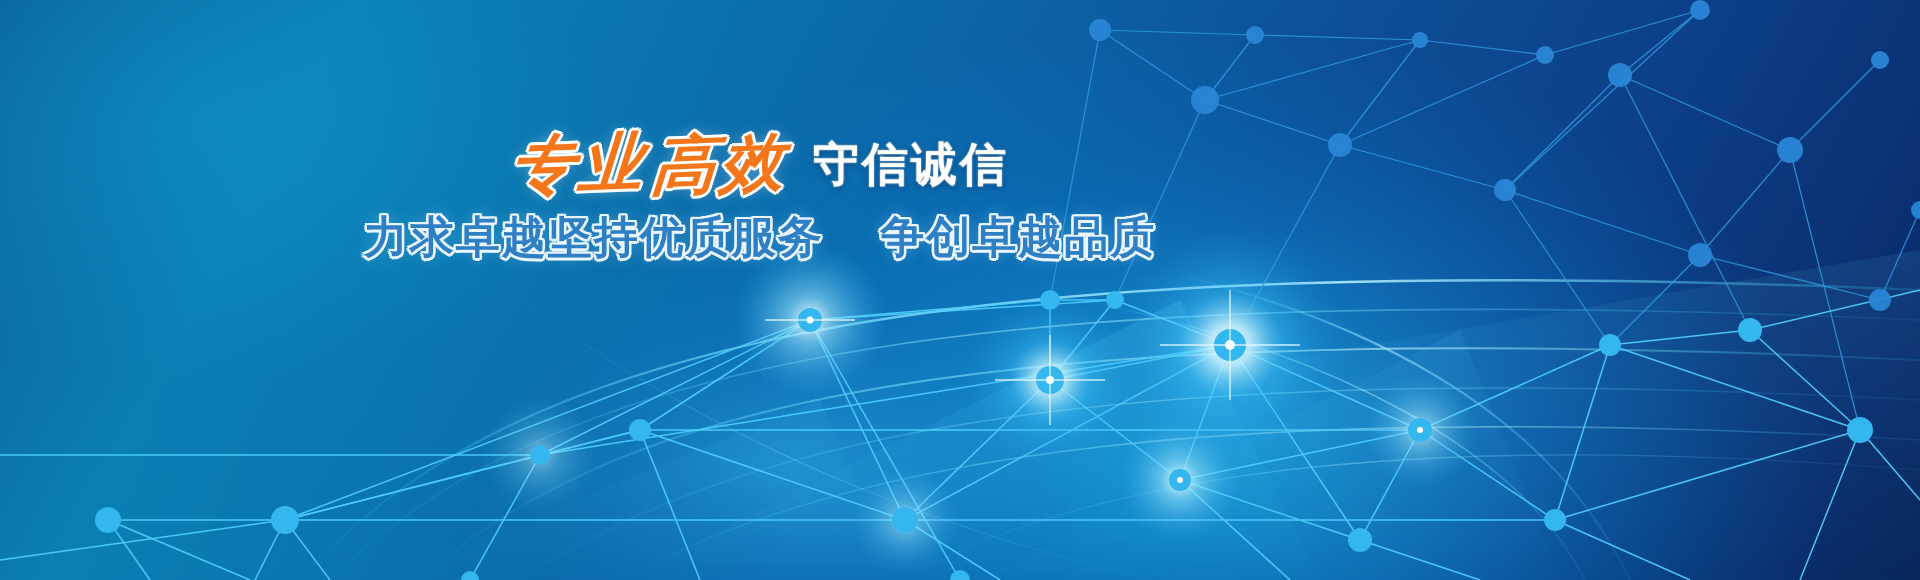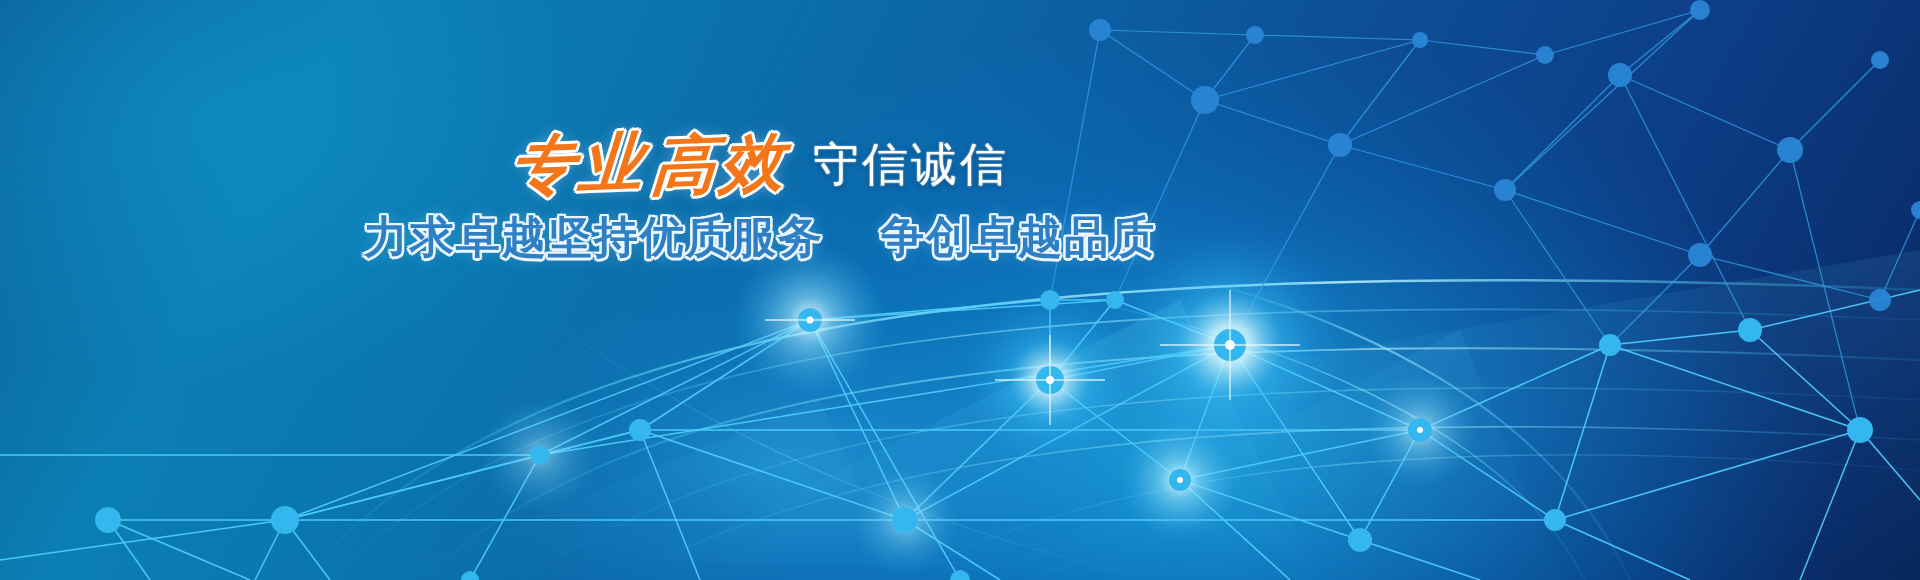--- a/index.html
+++ b/index.html
@@ -40,21 +40,21 @@
     text-shadow:
       -2px -2px 0 #ffffff,  2px -2px 0 #ffffff,
       -2px  2px 0 #ffffff,  2px  2px 0 #ffffff,
       -3px  0   0 #ffffff,  3px  0   0 #ffffff,
        0   -3px 0 #ffffff,  0    3px 0 #ffffff,
        0 0 14px rgba(255,255,255,.45);
   }
   .white-sub{
     display:inline-block;
     font-family:"DejaVu Sans","Liberation Sans",sans-serif;
-    font-weight:normal;
+    font-weight:bold;
     font-size:46px;
     letter-spacing:3px;
     color:#ffffff;
     vertical-align:6px;
     margin-left:20px;
     text-shadow:
       0 0 2px rgba(255,255,255,.9),
       0 2px 6px rgba(0,40,90,.55);
   }
   .line2{

